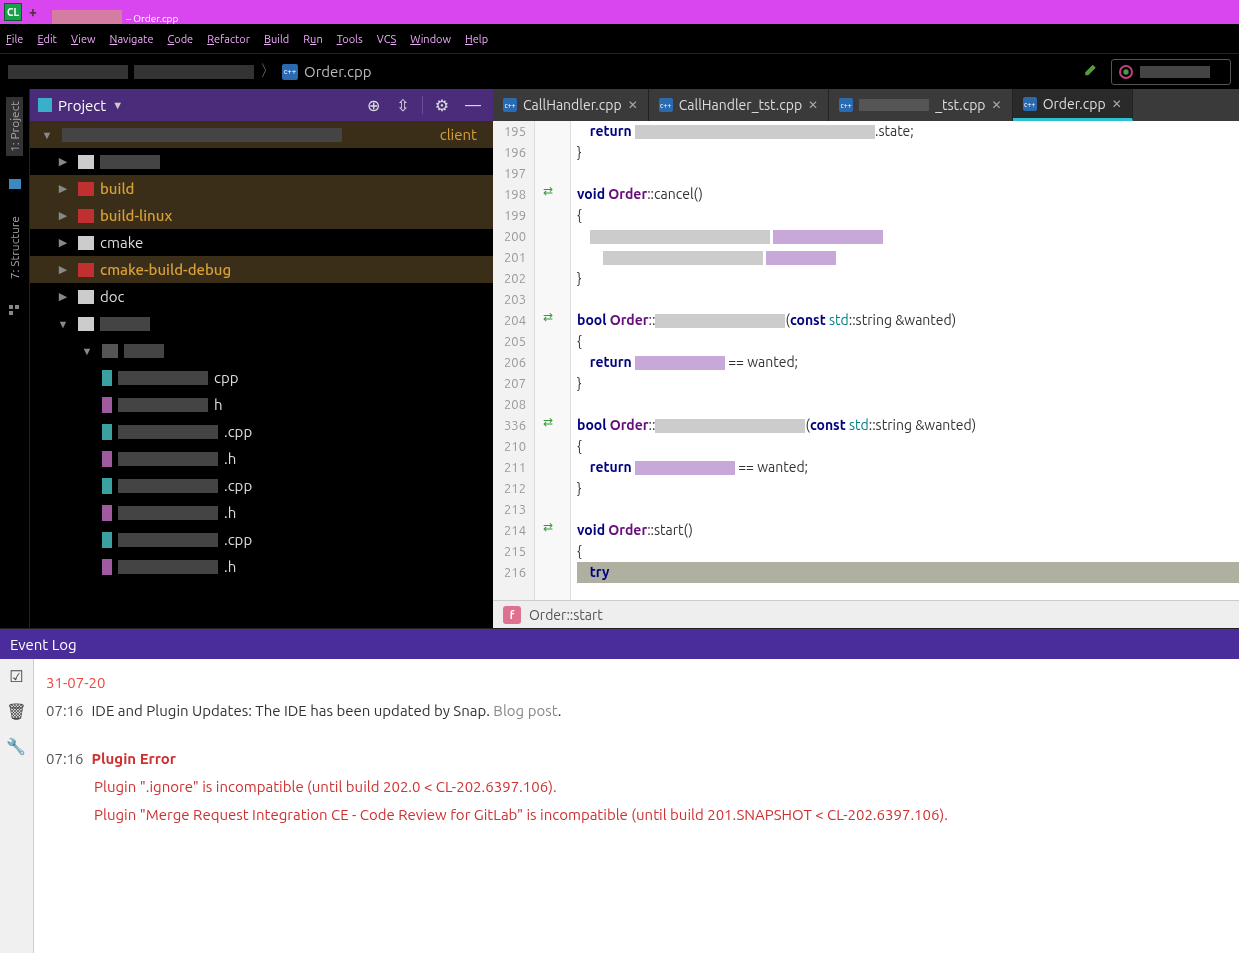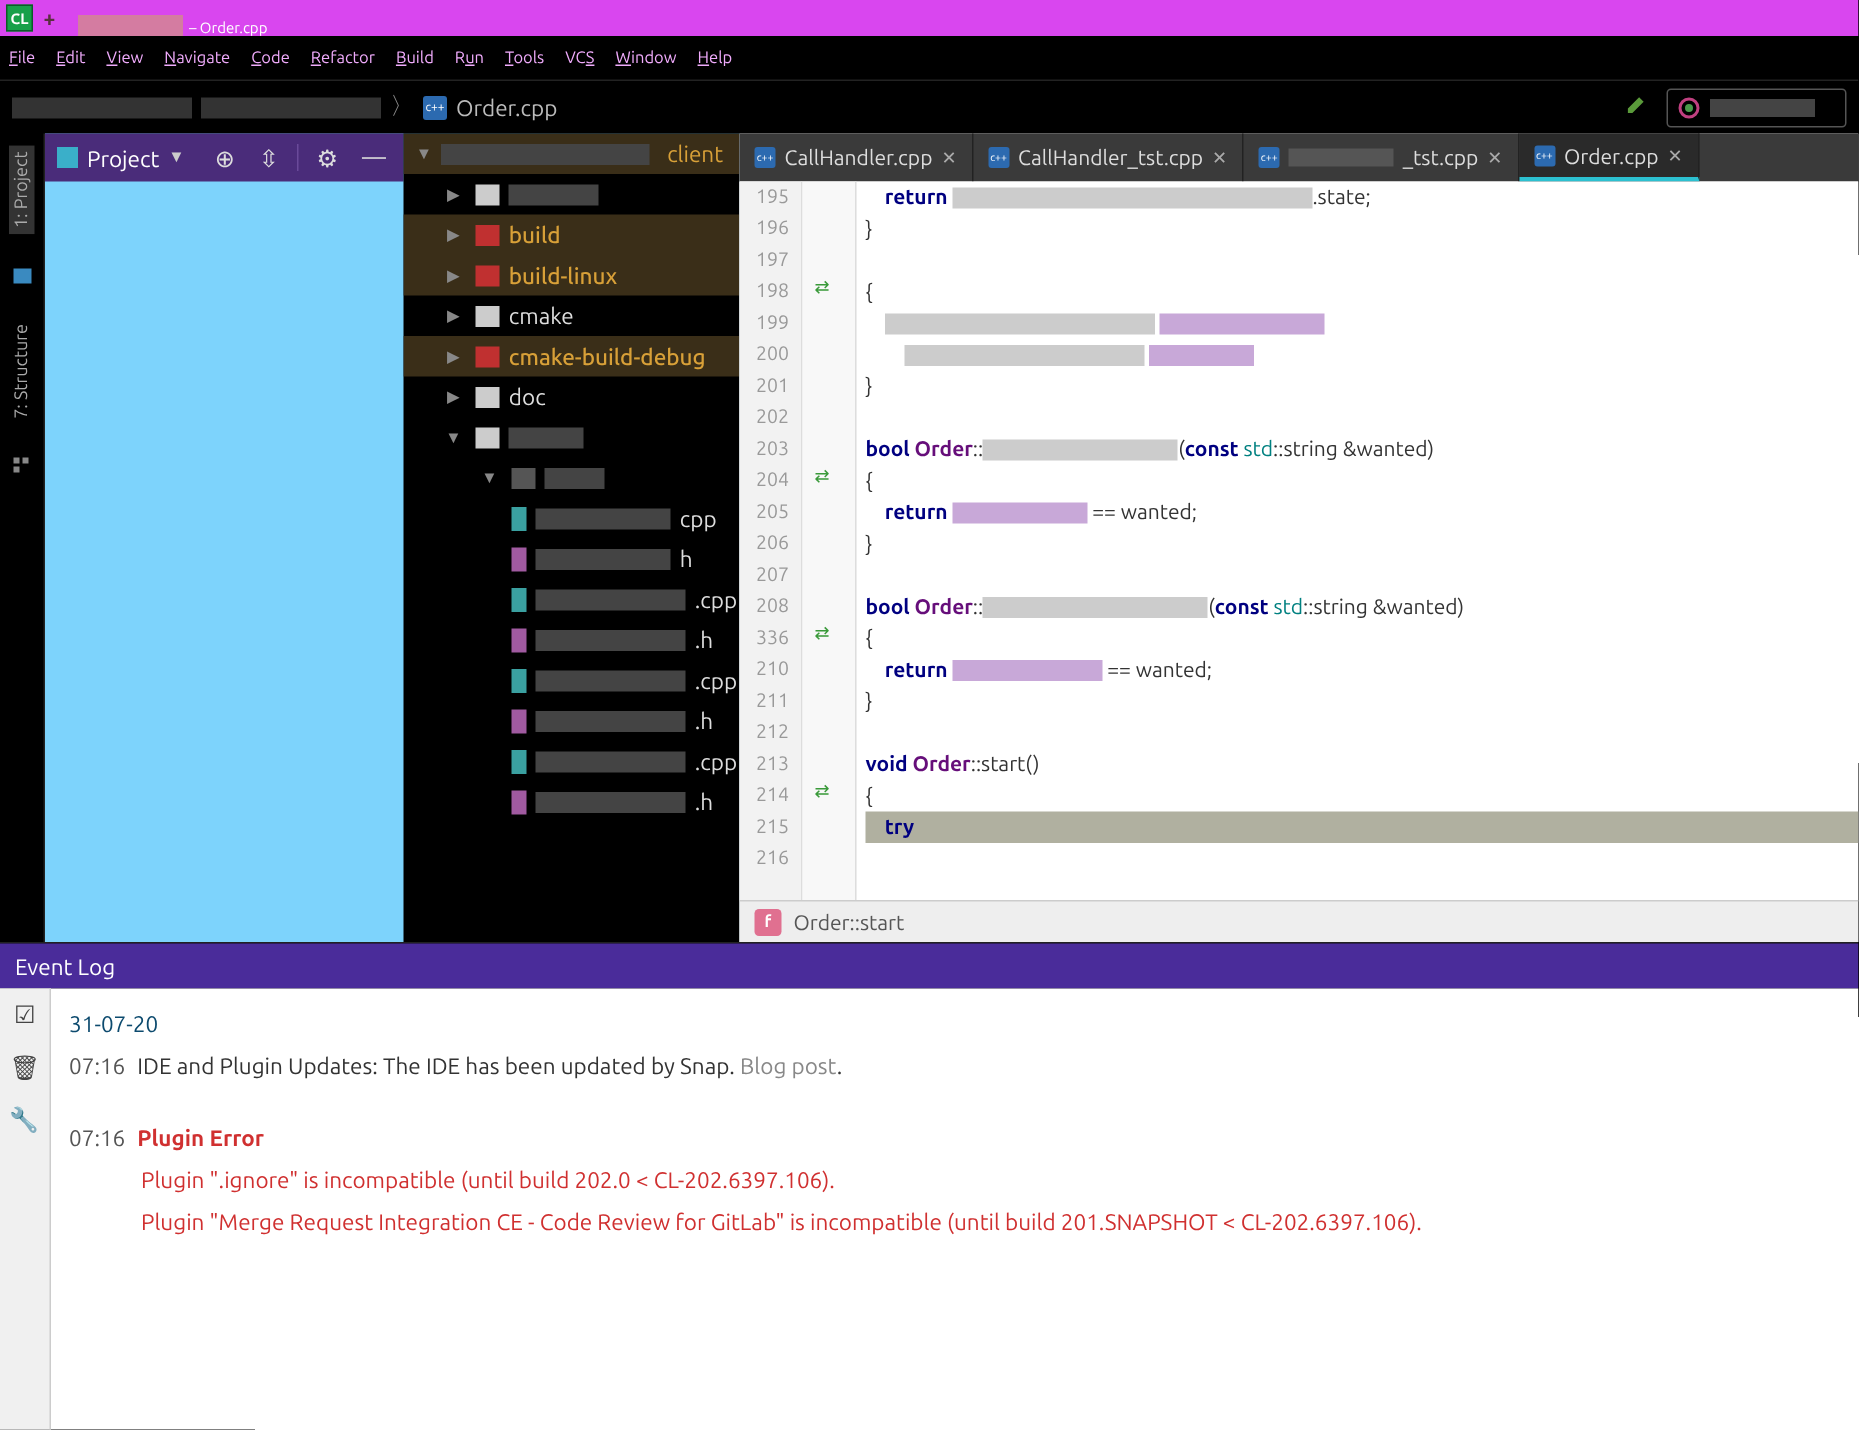--- a/index.html
+++ b/index.html
@@ -30,21 +30,21 @@
 
 
 .main-split { display: flex; height: 539px; }
 
 
 .left-strip { width: 30px; background: #000; display: flex; flex-direction: column; align-items: center; padding-top: 8px; gap: 20px; border-right: 1px solid #222; }
 .left-strip .strip-item { writing-mode: vertical-rl; transform: rotate(180deg); font-size: 12px; color: #aaa; cursor: pointer; padding: 4px 2px; }
 .left-strip .strip-item.active { background: #333; }
 
 
-.project-panel { width: 463px; background: #7dd3fc; display: flex; flex-direction: row; }
+.project-panel { width: 463px; background: #f0abfc; display: flex; flex-direction: column; }
 .project-header { height: 32px; background: #4a2c7a; display: flex; align-items: center; padding: 0 8px; gap: 8px; }
 .project-header .title { color: #fff; font-size: 15px; display: flex; align-items: center; gap: 6px; }
 .project-header .proj-icon { width: 14px; height: 14px; background: #3aafc9; }
 .project-header .spacer { flex: 1; }
 .project-header .hdr-icon { color: #ddd; font-size: 16px; cursor: pointer; padding: 0 4px; }
 .project-header .sep-v { width: 1px; height: 18px; background: #6a4a9a; }
 
 .project-tree { flex: 1; background: #000; overflow: hidden; font-size: 15px; }
 .tree-row { display: flex; align-items: center; height: 27px; padding-left: 8px; gap: 6px; color: #ccc; cursor: pointer; }
 .tree-row.sel1 { background: #3a2e18; }
@@ -93,21 +93,21 @@
 .breadcrumb-bar { height: 28px; background: #eee; display: flex; align-items: center; padding: 0 10px; gap: 8px; border-top: 1px solid #ccc; }
 .breadcrumb-bar .f-badge { width: 18px; height: 18px; background: #e07090; border-radius: 3px; display: flex; align-items: center; justify-content: center; color: #fff; font-size: 11px; font-weight: bold; }
 
 
 .eventlog { height: 326px; display: flex; flex-direction: column; border-top: 1px solid #222; }
 .eventlog-header { height: 30px; background: #4a2c9a; color: #fff; padding: 0 10px; display: flex; align-items: center; font-size: 15px; }
 .eventlog-body { flex: 1; display: flex; background: #fff; }
 .eventlog-icons { width: 34px; background: #f0f0f0; display: flex; flex-direction: column; align-items: center; padding-top: 8px; gap: 16px; border-right: 1px solid #ccc; }
 .eventlog-icons .el-icon { color: #444; font-size: 16px; cursor: pointer; }
 .eventlog-content { flex: 1; padding: 10px 12px; font-size: 15px; color: #333; line-height: 28px; }
-.eventlog-content .date { color: #0c4a6e; }
+.eventlog-content .date { color: #ef4444; }
 .eventlog-content .time { color: #555; margin-right: 8px; }
 .eventlog-content .link { color: #888; }
 .eventlog-content .err { color: #d03030; }
 .eventlog-content .err-bold { color: #d03030; font-weight: bold; }
 .eventlog-content .row { display: flex; }
 .eventlog-content .row .msg-body { flex: 1; }
 .eventlog-content .indent-msg { padding-left: 48px; }
 </style>
 </head>
 <body>
@@ -333,20 +333,21 @@
       <div class="gutter-icons">
         <span class="sync" style="top:63px">⇄</span>
         <span class="sync" style="top:189px">⇄</span>
         <span class="sync" style="top:294px">⇄</span>
         <span class="sync" style="top:399px">⇄</span>
       </div>
       <div class="code-body">
         <div class="code-line">    <span class="kw">return</span> <span class="code-redact cr-gray" style="width:240px"></span><span>.state;</span></div>
         <div class="code-line"><span>}</span></div>
         <div class="code-line"></div>
+        <div class="code-line"><span class="kw">void</span> <span class="cls">Order</span><span>::cancel()</span></div>
         <div class="code-line"><span>{</span></div>
         <div class="code-line">    <span class="code-redact cr-gray" style="width:180px"></span> <span class="code-redact cr-purple" style="width:110px"></span></div>
         <div class="code-line">        <span class="code-redact cr-gray" style="width:160px"></span> <span class="code-redact cr-purple" style="width:70px"></span></div>
         <div class="code-line"><span>}</span></div>
         <div class="code-line"></div>
         <div class="code-line"><span class="kw">bool</span> <span class="cls">Order</span><span>::</span><span class="code-redact cr-gray" style="width:130px"></span><span>(</span><span class="kw">const</span> <span class="typ">std</span><span>::string</span><span> &amp;wanted)</span></div>
         <div class="code-line"><span>{</span></div>
         <div class="code-line">    <span class="kw">return</span> <span class="code-redact cr-purple" style="width:90px"></span><span> == wanted;</span></div>
         <div class="code-line"><span>}</span></div>
         <div class="code-line"></div>

